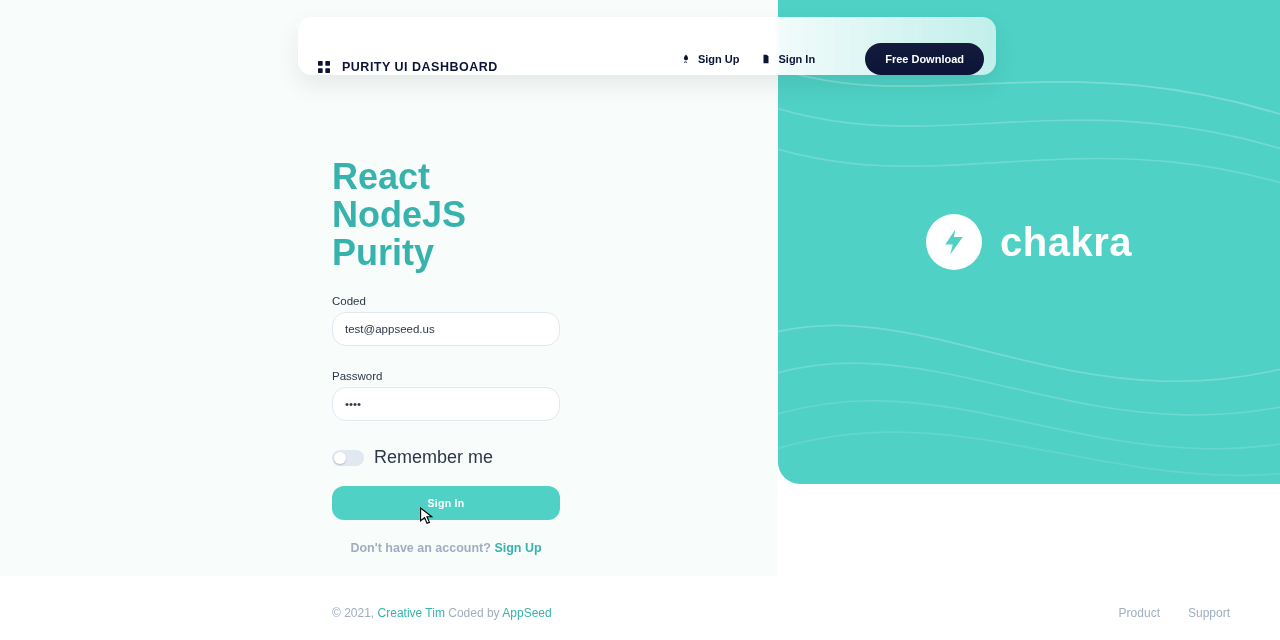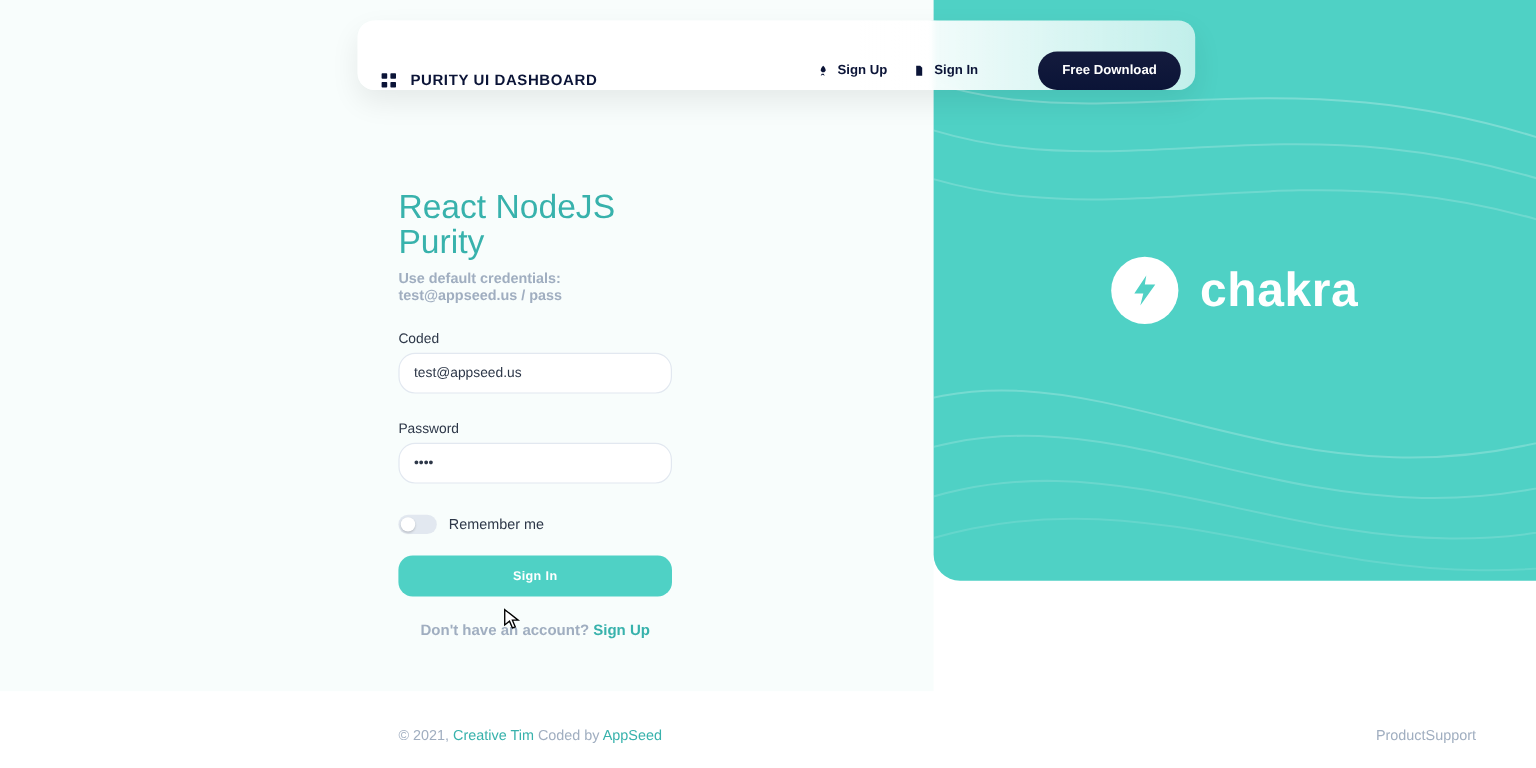--- a/index.html
+++ b/index.html
@@ -53,51 +53,51 @@
   .nav-link svg{width:10px;height:10px;fill:var(--navy);}
   .free-btn{
     margin-left:28px;
     background:linear-gradient(180deg,#141b3d 0%, #0b1437 100%);
     color:#fff;font-size:11px;font-weight:700;
     padding:10px 20px;border-radius:24px;border:none;cursor:pointer;
   }
 
   
   .form-wrap{position:absolute;top:158px;left:332px;width:228px;}
-  .title{color:var(--teal-dark);font-size:28px;font-weight:400;line-height:1.05;}
+  .title{color:var(--teal-dark);font-size:36px;font-weight:700;line-height:1.05;}
   .subtitle{color:var(--text-muted);font-size:12px;font-weight:600;margin-top:8px;}
   .field-label{color:var(--text-dark);font-size:11.5px;font-weight:500;margin-top:24px;display:block;}
   .input{
     width:100%;margin-top:5px;border:1px solid var(--border);border-radius:14px;
     padding:10px 12px;font-size:11.5px;color:var(--text-dark);outline:none;background:#fff;
   }
   .input::placeholder{color:var(--text-muted);}
   .toggle-row{display:flex;align-items:center;gap:10px;margin-top:26px;}
   .toggle{
     width:32px;height:16px;border-radius:10px;background:#e2e8f0;position:relative;cursor:pointer;
   }
   .toggle::after{
     content:"";position:absolute;left:2px;top:2px;width:12px;height:12px;border-radius:50%;
     background:#fff;box-shadow:0 1px 2px rgba(0,0,0,0.2);
   }
-  .toggle-label{font-size:12px;color:var(--text-dark);}
+  .toggle-label{font-size:18px;color:var(--text-dark);}
   .submit{
     width:100%;margin-top:18px;border:none;border-radius:12px;background:var(--teal);
     color:#fff;font-size:10.5px;font-weight:700;padding:11px 0;cursor:pointer;letter-spacing:0.3px;
   }
   .signup-row{margin-top:21px;text-align:center;font-size:12.5px;color:var(--text-muted);font-weight:600;}
   .signup-row a{color:var(--teal-dark);text-decoration:none;cursor:pointer;}
 
   
   .footer{
     position:absolute;left:332px;right:50px;top:606px;
     display:flex;align-items:center;font-size:12px;color:var(--text-muted);
   }
   .footer .left a{color:var(--teal-dark);text-decoration:none;}
-  .footer .right{margin-left:auto;display:flex;padding-left:13px;}
+  .footer .right{margin-left:auto;display:flex;gap:28px;padding-left:13px;}
   .footer .right span{cursor:pointer;}
 
   
   .cursor{position:absolute;top:506px;left:419px;pointer-events:none;}
   .cursor svg{width:16px;height:20px;}
 </style>
 </head>
 <body>
 
 <div class="bg-soft"></div>
@@ -144,21 +144,20 @@
           <path d="M6 2h8l4 4v16H6z"></path>
         </svg>
       <span>Sign In</span>
     </div>
     <button class="free-btn">Free Download</button>
   </div>
 </div>
 
 <div class="form-wrap">
   <div class="title">React NodeJS Purity</div>
-  <div class="subtitle">Use default credentials: test@appseed.us / pass</div>
 
   <label class="field-label">Coded</label>
   <input class="input" type="text" value="test@appseed.us" style="">
 
   <label class="field-label">Password</label>
   <input class="input" type="password" value="pass" style="">
 
   <div class="toggle-row">
     <div class="toggle"></div>
     <span class="toggle-label">Remember me</span>

